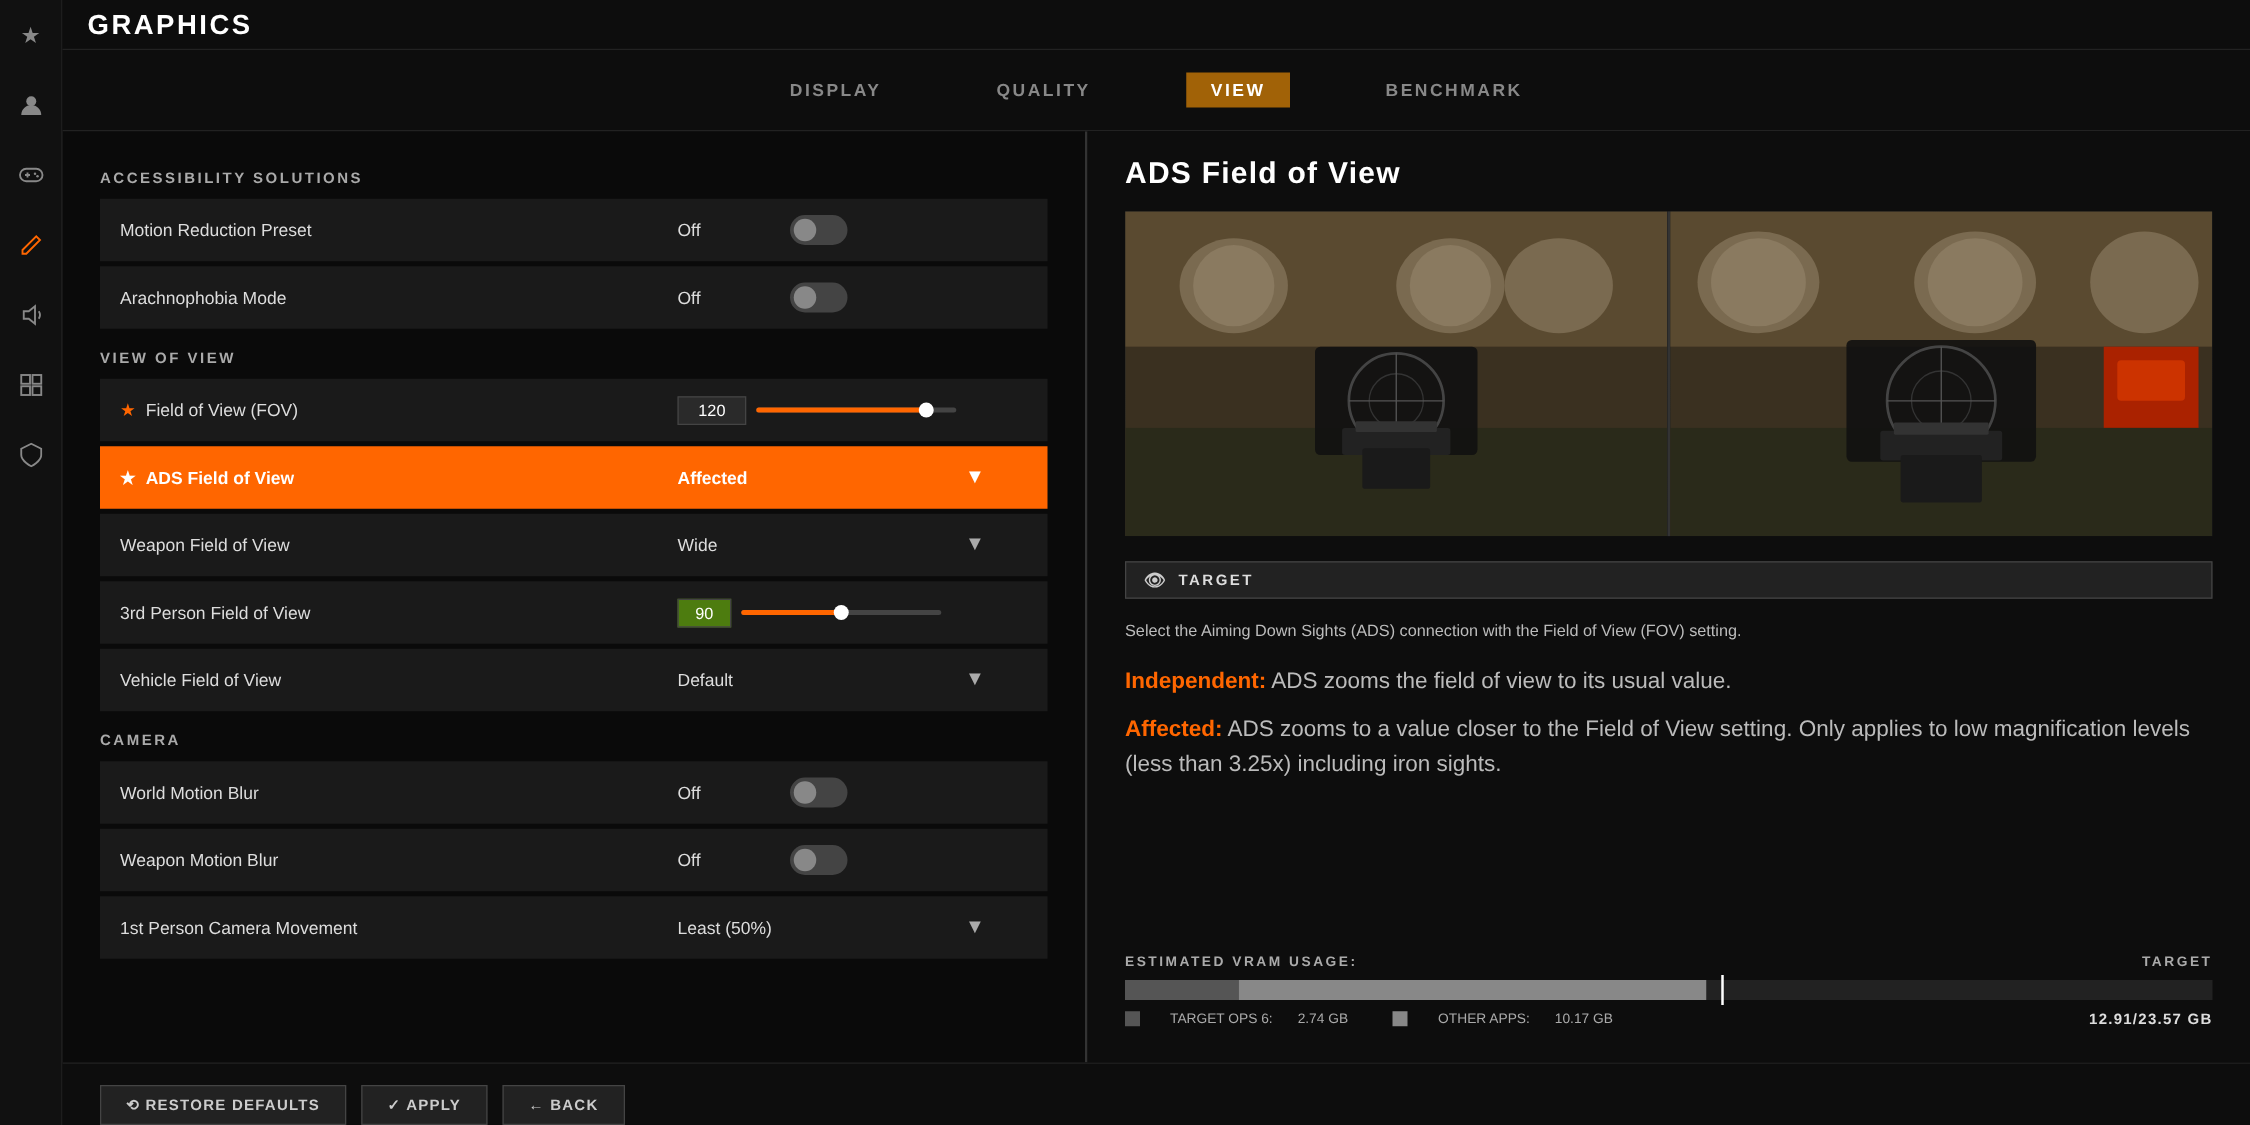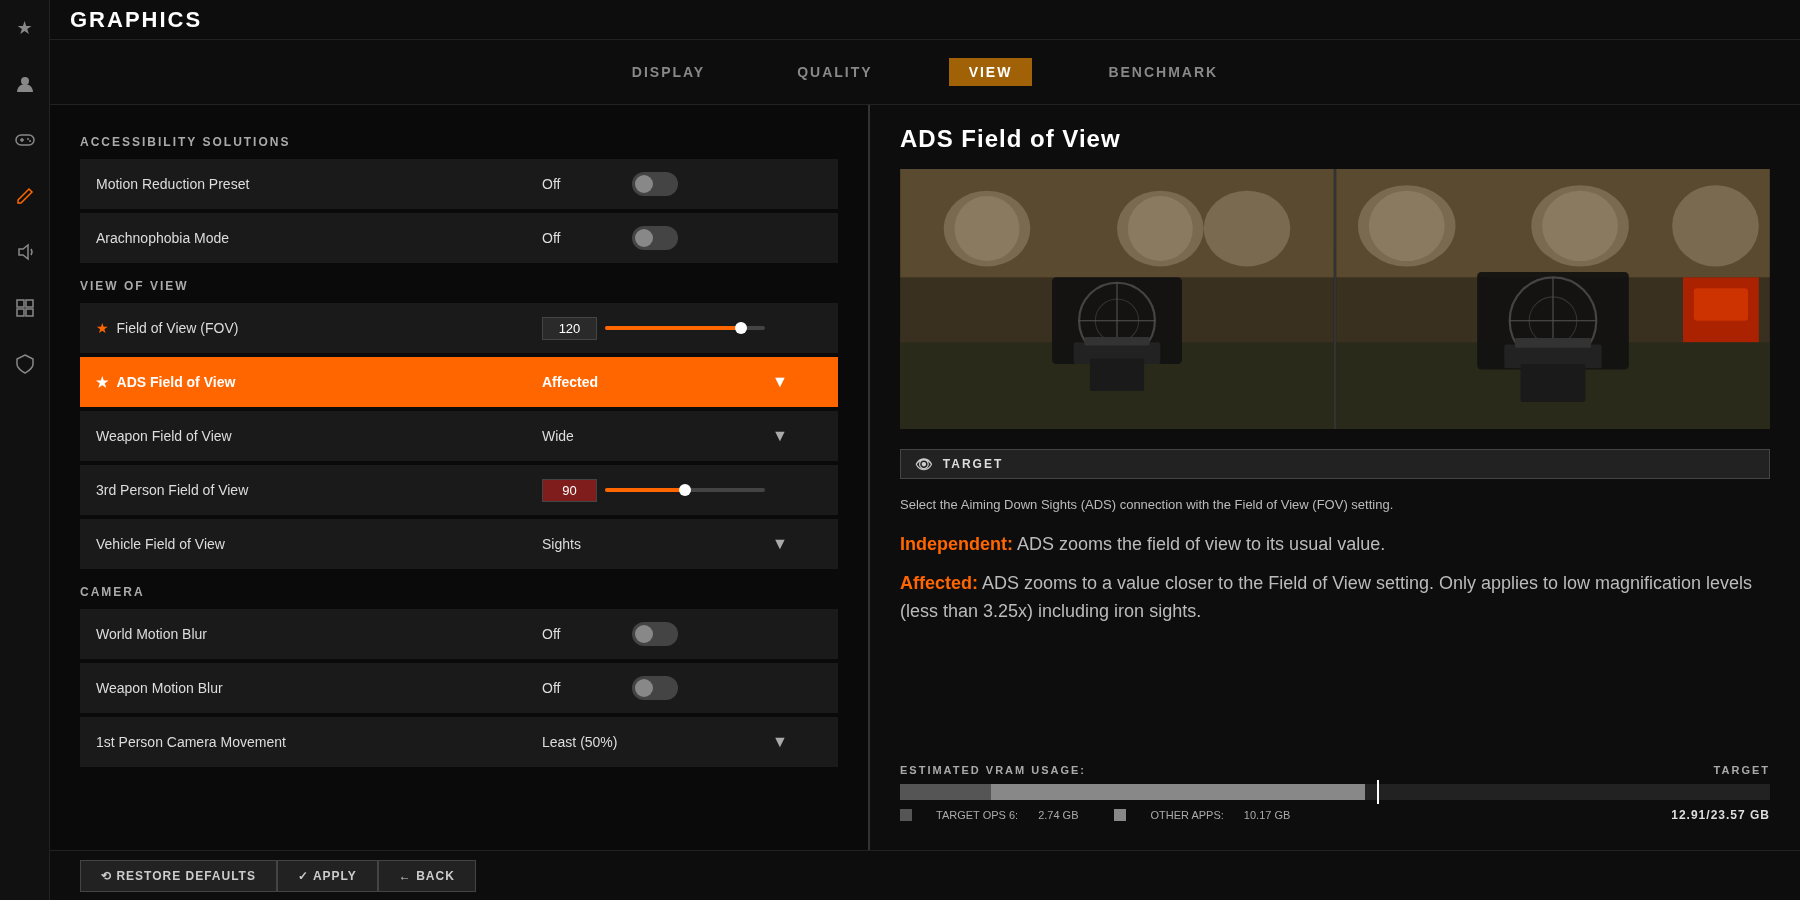--- a/index.html
+++ b/index.html
@@ -380,22 +380,23 @@
       color: #ddd;
       letter-spacing: 1px;
     }
 
     
     .bottom-bar {
       height: 50px;
       background: #0d0d0d;
       border-top: 1px solid #222;
       display: flex;
-      align-items: center;
+      align-items: flex-end;
       padding: 0 30px;
+      gap: 12px;
     }
     .bottom-btn {
       background: #222;
       border: 1px solid #444;
       color: #ccc;
       font-size: 12px;
       font-weight: 700;
       letter-spacing: 1px;
       padding: 8px 20px;
       cursor: pointer;
@@ -532,36 +533,36 @@
           </div>
         </div>
       </div>
 
       <div class="setting-row">
         <div class="setting-label">
           <span>3rd Person Field of View</span>
         </div>
         <div class="setting-value">
           <div class="slider-container">
-            <input type="text" class="value-box" value="90" readonly="" style="background: #7f1d1d; border: 1px solid rgb(68, 68, 68); color: rgb(255, 255, 255); font-size: 13px; width: 55px; text-align: center; padding: 3px 5px;">
+            <input type="text" class="value-box" value="90" readonly="" style="background: #4d7c0f; border: 1px solid rgb(68, 68, 68); color: rgb(255, 255, 255); font-size: 13px; width: 43px; text-align: center; padding: 3px 5px;">
             <div class="slider-track">
               <div class="slider-fill" style="width:50%;"></div>
               <div class="slider-thumb" style="left:50%;"></div>
             </div>
           </div>
         </div>
       </div>
 
       <div class="setting-row">
         <div class="setting-label">
           <span>Vehicle Field of View</span>
         </div>
         <div class="setting-value">
           <div class="dropdown-btn">
-            <span class="value-text">Sights</span>
+            <span class="value-text">Default</span>
             <span class="chevron-down">▼</span>
           </div>
         </div>
       </div>
 
       <div class="section-title" style="margin-top:16px;">CAMERA</div>
 
       <div class="setting-row">
         <div class="setting-label">
           <span>World Motion Blur</span>

